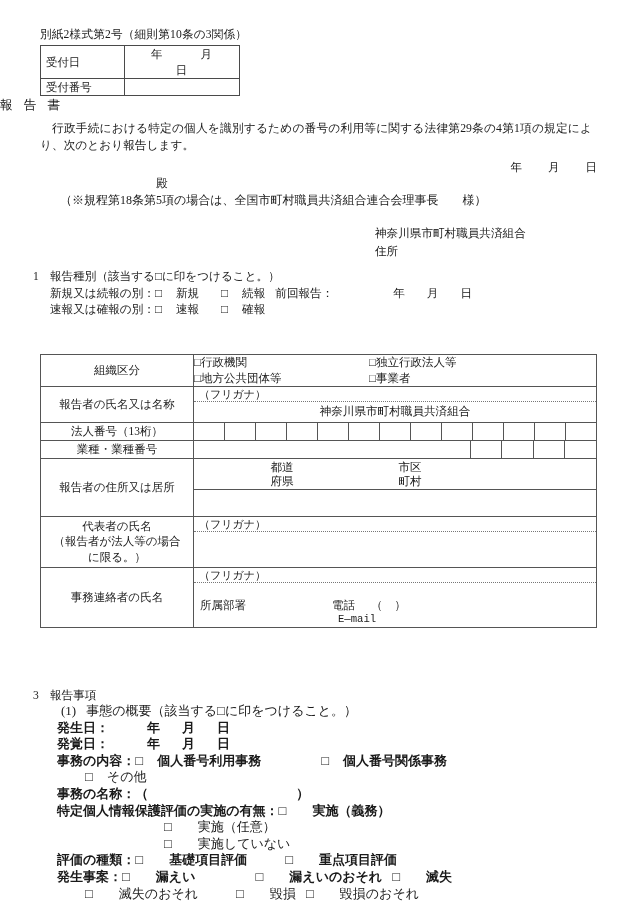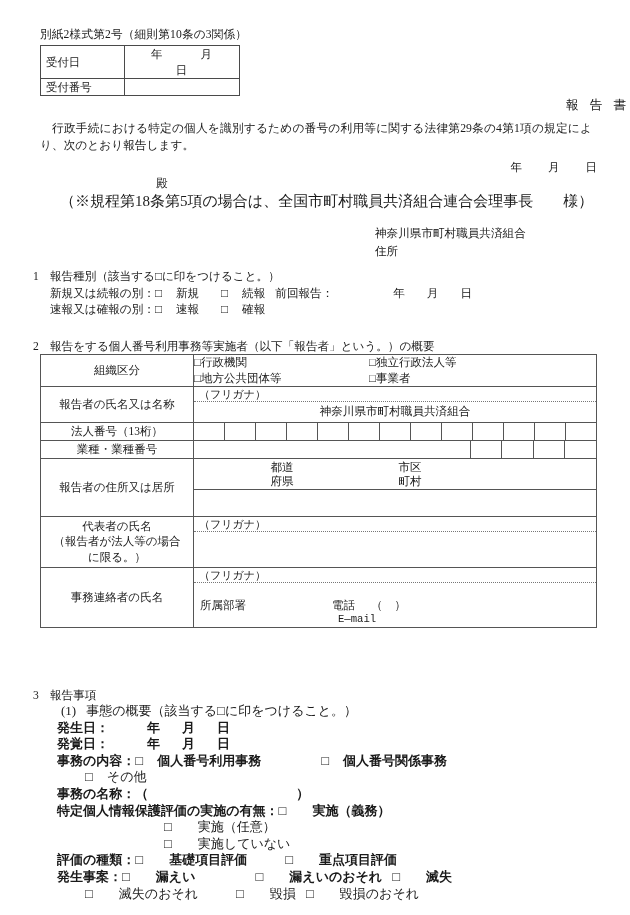--- a/index.html
+++ b/index.html
@@ -57,21 +57,21 @@
     text-align: center;
     letter-spacing: 1px;
   }
 
   
   .doctitle {
     position: absolute;
     left: 0;
     top: 97px;
     width: 630px;
-    text-align: right;
+    text-align: left;
     font-size: 12.6px;
     letter-spacing: 4px;
   }
 
   
   .intro {
     position: absolute;
     left: 40px;
     top: 120px;
     width: 552px;
@@ -97,21 +97,21 @@
   .dono {
     position: absolute;
     left: 156px;
     top: 176px;
     font-size: 11.6px;
   }
   .donote {
     position: absolute;
     left: 60px;
     top: 192px;
-    font-size: 15px;
+    font-size: 12px;
   }
 
   
   .orgblock {
     position: absolute;
     left: 375px;
     top: 225px;
     font-size: 11.6px;
     line-height: 18px;
   }
@@ -305,21 +305,20 @@
     <div>神奈川県市町村職員共済組合</div>
     <div>住所</div>
   </div>
 
   <div class="sec s1">
     <div class="row"><span class="num">1</span><span>報告種別（該当する□に印をつけること。）</span></div>
     <div class="row l2"><span>新規又は続報の別：</span><span class="cb">□</span><span class="gap-s"></span><span>新規</span><span class="gap-m"></span><span class="cb">□</span><span class="gap-s"></span><span>続報</span><span class="gap-s"></span><span>前回報告：</span><span class="gap-xl"></span><span>年</span><span class="gap-m"></span><span>月</span><span class="gap-m"></span><span>日</span></div>
     <div class="row l3"><span>速報又は確報の別：</span><span class="cb">□</span><span class="gap-s"></span><span>速報</span><span class="gap-m"></span><span class="cb">□</span><span class="gap-s"></span><span>確報</span></div>
   </div>
 
-  <div class="sec s2head"><span class="num">2</span><span>報告をする個人番号利用事務等実施者（以下「報告者」という。）の概要</span></div>
 
   <table class="main">
 
     <tbody>
         <tr>
       <td class="rowlabel">組織区分</td>
       <td class="cellpad">
         <div class="orgdiv-line">
           <span class="orgdiv-col1"><span>□</span><span>行政機関</span></span><span><span>□</span><span>独立行政法人等</span></span>
         </div>

